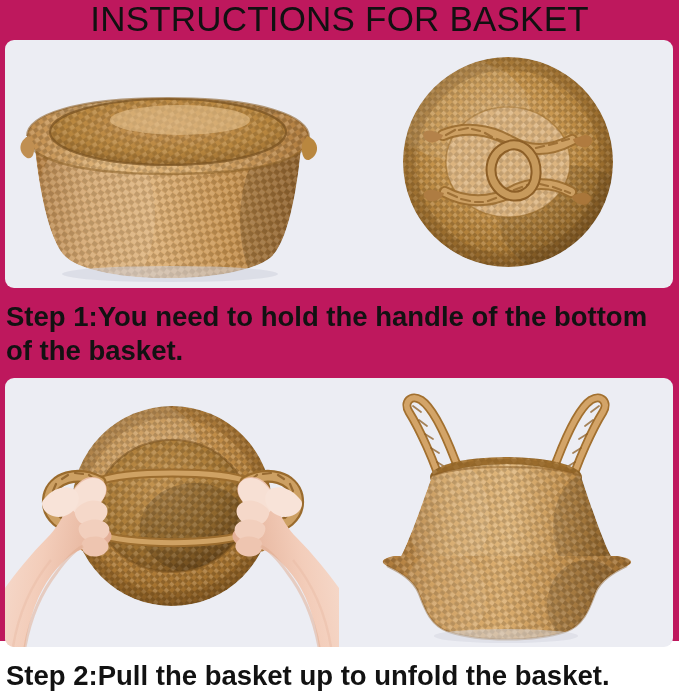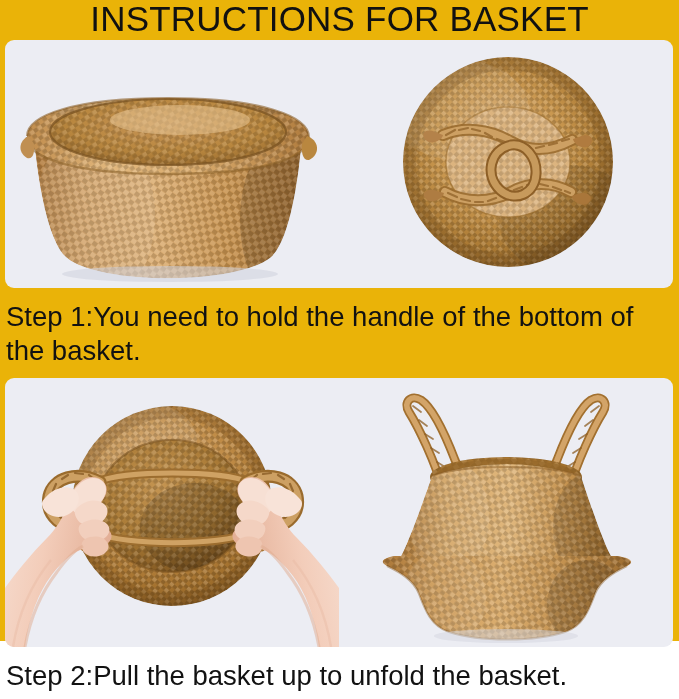--- a/index.html
+++ b/index.html
@@ -11,21 +11,21 @@
     width: 679px;
     height: 699px;
     overflow: hidden;
     font-family: "Liberation Sans", sans-serif;
     color: #161616;
   }
   .page {
     position: relative;
     width: 679px;
     height: 641px;
-    background: #eab308;
+    background: #be185d;
   }
   .title {
     position: absolute;
     left: 0;
     top: 0px;
     width: 679px;
     text-align: center;
     font-size: 35px;
     line-height: 38px;
     font-weight: 400;
@@ -57,21 +57,21 @@
     height: 100%;
   }
   .cell-left { left: 0; width: 50%; }
   .cell-right { left: 50%; width: 50%; }
   .step {
     position: absolute;
     left: 6px;
     width: 668px;
     font-size: 27.5px;
     line-height: 34px;
-    font-weight: 400;
+    font-weight: 700;
     color: #121212;
   }
   .step-1 { top: 300px; }
   .step-2 { top: 659px; }
   svg { display: block; }
   .art {
     position: absolute;
     left: 0;
     top: 0;
   }

